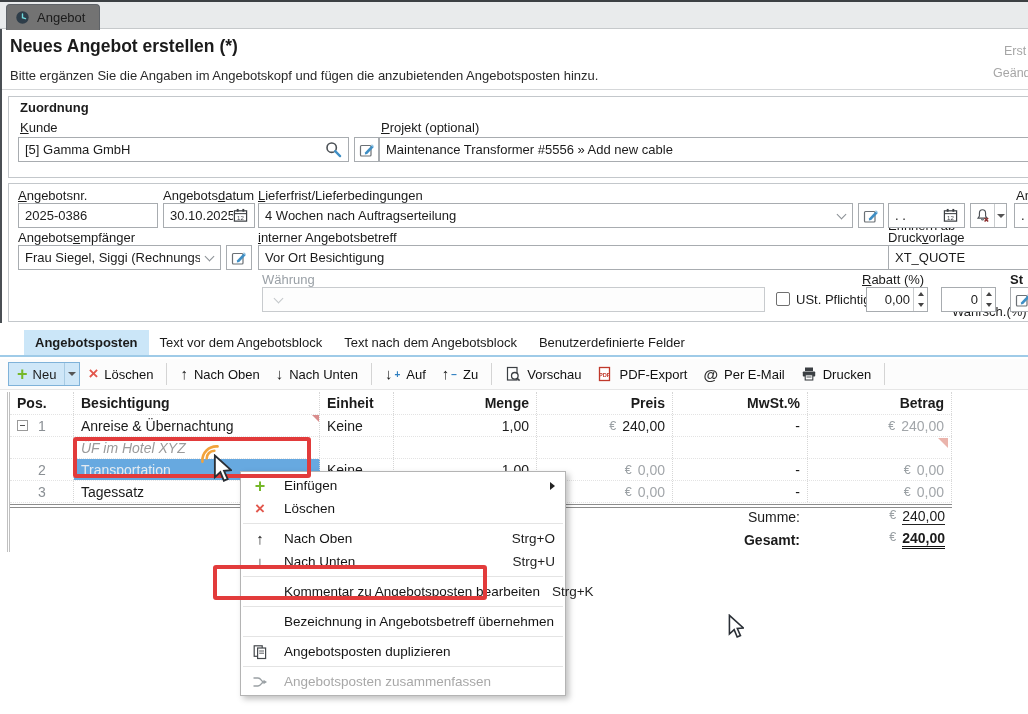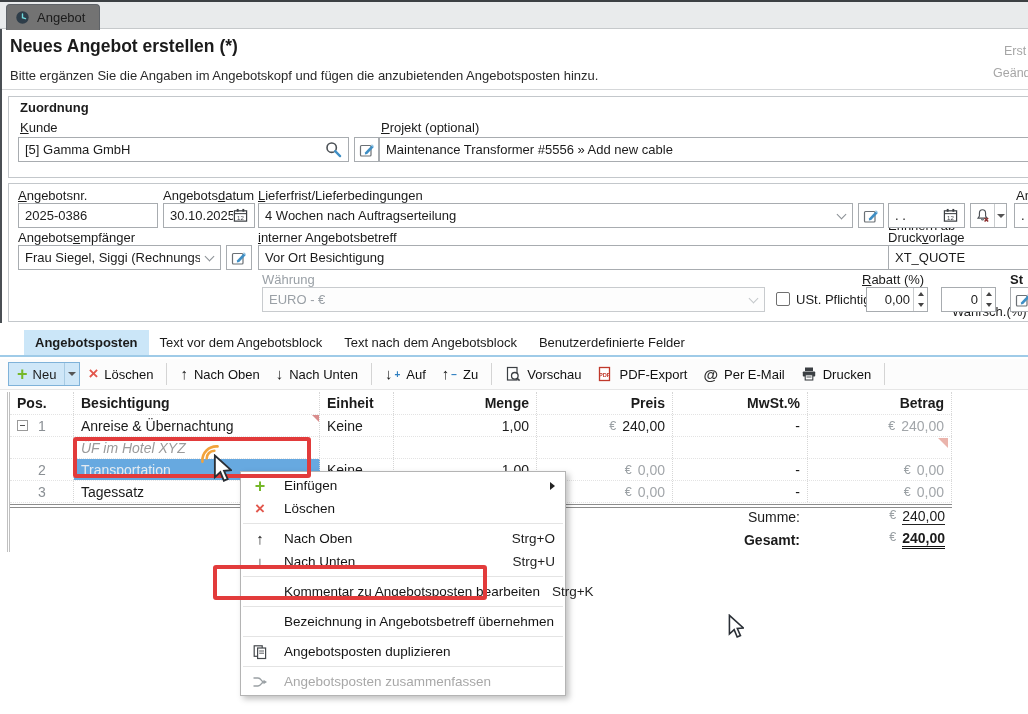--- a/index.html
+++ b/index.html
@@ -276,21 +276,20 @@
     <span class="grow">Vor Ort Besichtigung</span>
   </div>
 
   <div class="lbl" style="left:888px; top:230px;"><span>Druck</span><span class="hk">v</span><span>orlage</span></div>
   <div class="tbx" style="left:888px; top:245px; width:146px;">
     <span class="grow">XT_QUOTE</span>
   </div>
 
   <div class="lbl gray" style="left:262px; top:272px;">Währung</div>
   <div class="tbx disabled" style="left:262px; top:287px; width:503px;">
-    <span class="grow">EURO - €</span>
     <span class="chev lite"></span>
   </div>
   <div class="checkbox" style="left:776px; top:292px;"></div>
   <div class="lbl" style="left:796px; top:292px;">USt. Pflichtig</div>
 
   <div class="lbl" style="left:862px; top:272px;"><span></span><span class="hk">R</span><span>abatt (%)</span></div>
   <div class="spin" style="left:866px; top:287px; width:62px;">
     <span class="val">0,00</span>
     <span class="btns">
         <span>

